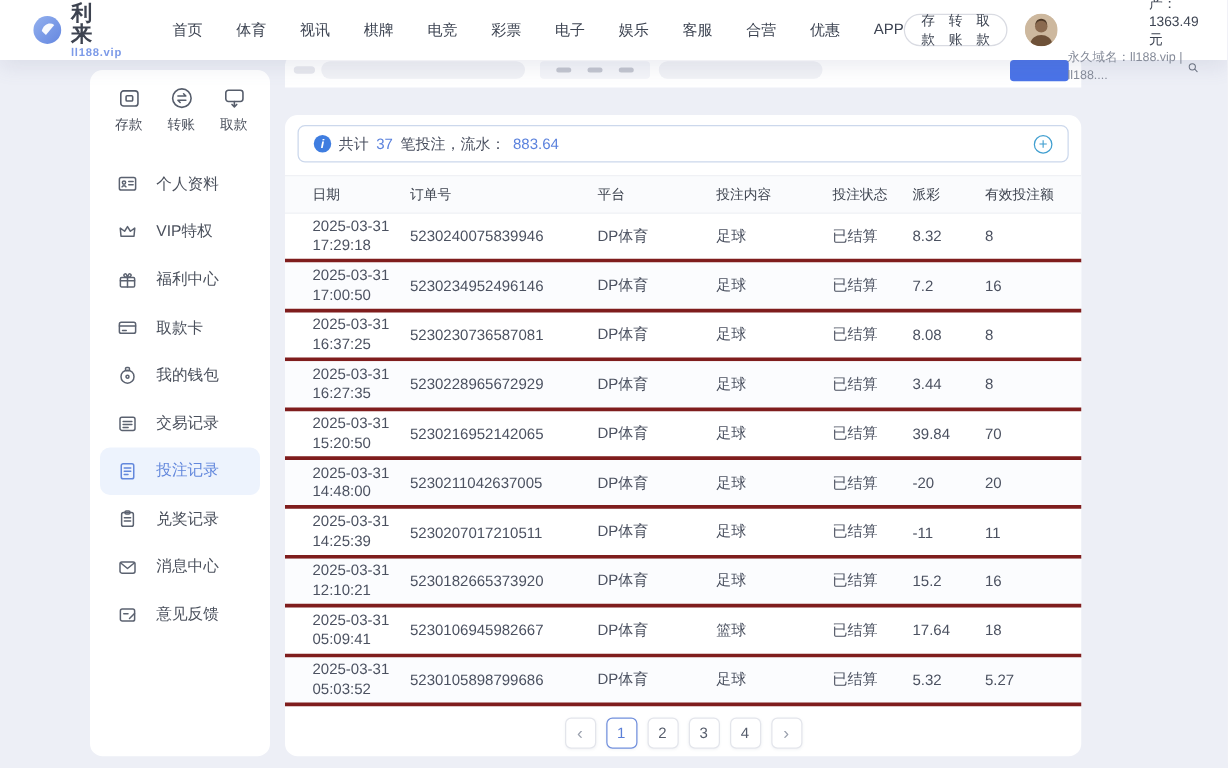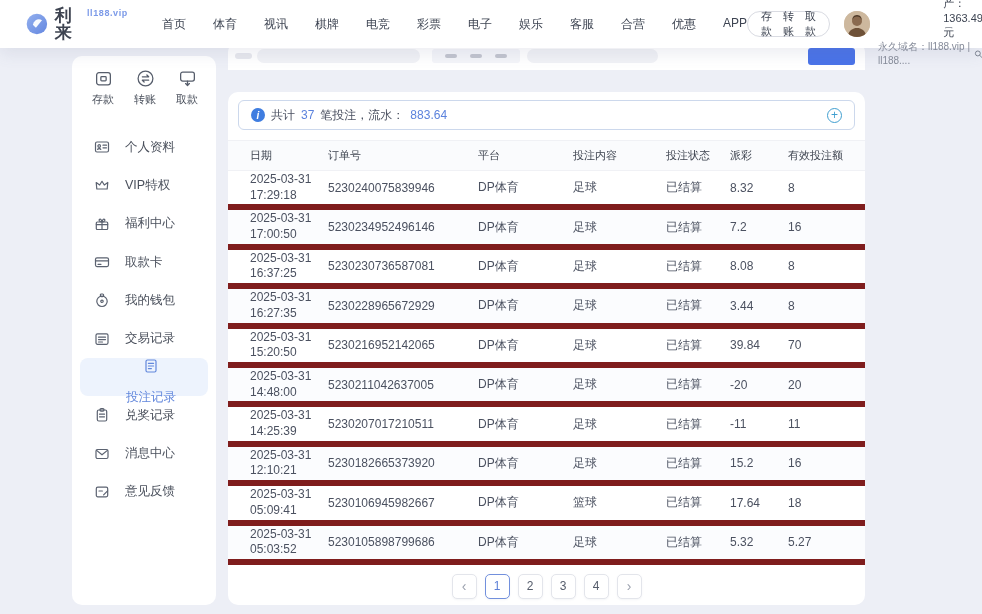--- a/index.html
+++ b/index.html
@@ -5,21 +5,21 @@
   * { margin:0; padding:0; box-sizing:border-box; }
   html,body { background:#e9ebf4; }
   body { font-family:"Liberation Sans","DejaVu Sans",sans-serif; }
   #stage { position:relative; width:982px; height:614px; background:#edeff6; overflow:hidden; }
 
   
   .header { position:absolute; top:0; left:0; width:982px; height:48px; z-index:20;
             background:rgba(255,255,255,0.97); box-shadow:0 6px 16px rgba(95,105,145,0.12);
             display:flex; align-items:center; padding:0 26px; }
   .logo { display:flex; align-items:center; gap:7px; }
-  .logo-text { display:flex; line-height:1; }
+  .logo-text { display:flex; flex-direction:column; line-height:1; }
   .logo-name { font-size:17px; font-weight:bold; color:#3d4350; letter-spacing:7px; }
   .logo-domain { font-size:9px; font-weight:bold; color:#7c9ae8; letter-spacing:0.6px; margin-top:2px; }
   .nav { display:flex; gap:27px; margin-left:34px; }
   .nav-item { font-size:12px; color:#3d4452; cursor:pointer; white-space:nowrap; }
   .wallet-pill { margin-left:auto; height:26px; border:1px solid #d9dbe2; border-radius:14px;
                  display:flex; align-items:center; gap:11px; padding:0 13px; }
   .wallet-pill span { font-size:11px; color:#3d4452; cursor:pointer; }
   .avatar { width:26px; height:26px; border-radius:50%; overflow:hidden; margin-left:14px; flex:none;
             background:#d9c8b2; }
   .user-info { margin-left:8px; line-height:1.35; }
@@ -41,41 +41,41 @@
   
   .sidebar { position:absolute; left:72px; top:56px; width:144px; height:549px; background:#fff; border-radius:10px; z-index:5; }
   .quick-row { display:flex; justify-content:space-between; padding:13px 18px 0 20px; }
   .quick { display:flex; flex-direction:column; align-items:center; gap:4px; cursor:pointer; }
   .quick svg { color:#565d6b; }
   .quick-label { font-size:11px; color:#4a505c; }
   .side-menu { margin-top:21px; }
   .side-item { display:flex; align-items:center; gap:15px; height:38.3px; margin:0 8px; padding-left:14px;
                border-radius:8px; font-size:12.5px; color:#4a505c; cursor:pointer; }
   .side-item svg { color:#5b6270; flex:none; }
-  .side-item.active { background:#edf3fd; color:#6287dc;flex-direction:column; }
+  .side-item.active { background:#edf3fd; color:#6287dc; }
   .side-item.active svg { color:#6287dc; }
 
   
   .main-card { position:absolute; left:228px; top:92px; width:637px; height:513px; background:#fff;
                border-radius:10px; z-index:5; }
   .summary { height:30px; margin:8px 10px 0 10px; border:1px solid #ccd8ec; border-radius:6px;
              display:flex; align-items:center; padding:0 12px; gap:6px; }
   .info-ic { width:14px; height:14px; border-radius:50%; background:#3f7de0; color:#fff; font-size:10px;
              font-weight:bold; display:flex; align-items:center; justify-content:center; font-style:italic; flex:none; }
   .summary .t { font-size:12px; color:#4a5060; }
   .summary .n { font-size:12px; color:#5b82dd; }
   .plus-ic { margin-left:auto; width:15px; height:15px; border:1.4px solid #419fd0; border-radius:50%;
              color:#419fd0; display:flex; align-items:center; justify-content:center; font-size:12px;
              line-height:1; cursor:pointer; }
 
   .thead, .trow { display:grid; grid-template-columns:78px 150px 95px 93px 64px 58px auto;
                   align-items:center; padding:0 12px 0 22px; }
   .thead { height:31px; margin-top:10px; background:#fafbfd; border-top:1px solid #f0f1f5; border-bottom:1px solid #f0f1f5; }
   .thead div { font-size:11px; color:#3e4450; font-weight:500; }
-  .trow { height:39.4px; border-bottom:6px solid #7f1d1d; }
+  .trow { height:39.4px; border-bottom:3px solid #7f1d1d; }
   .trow:nth-child(even) { background:#fbfcfe; }
   .trow div { font-size:12px; color:#4b5160; }
   .cell-date { line-height:1.3; }
 
   .pagination { display:flex; justify-content:center; align-items:center; gap:8px; margin-top:9px; }
   .pg { min-width:25px; height:25px; border:1px solid #e3e5eb; border-radius:5px; background:#fff;
         display:flex; align-items:center; justify-content:center; font-size:12px; color:#555c6b;
         cursor:pointer; box-shadow:0 1px 2px rgba(120,128,150,0.08); }
   .pg.arrow { color:#9aa0ad; font-size:14px; }
   .pg.active { border-color:#7290dd; color:#5b7fd7; }

